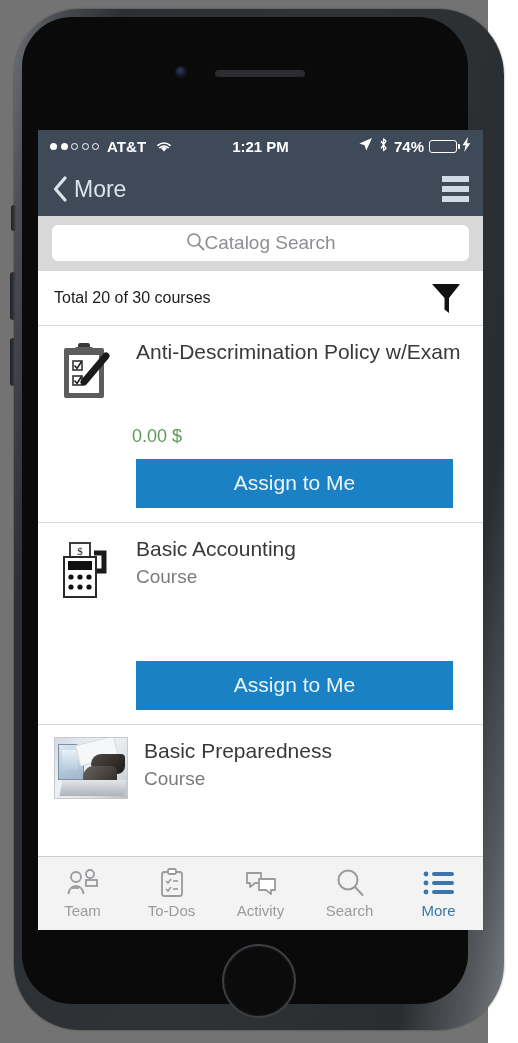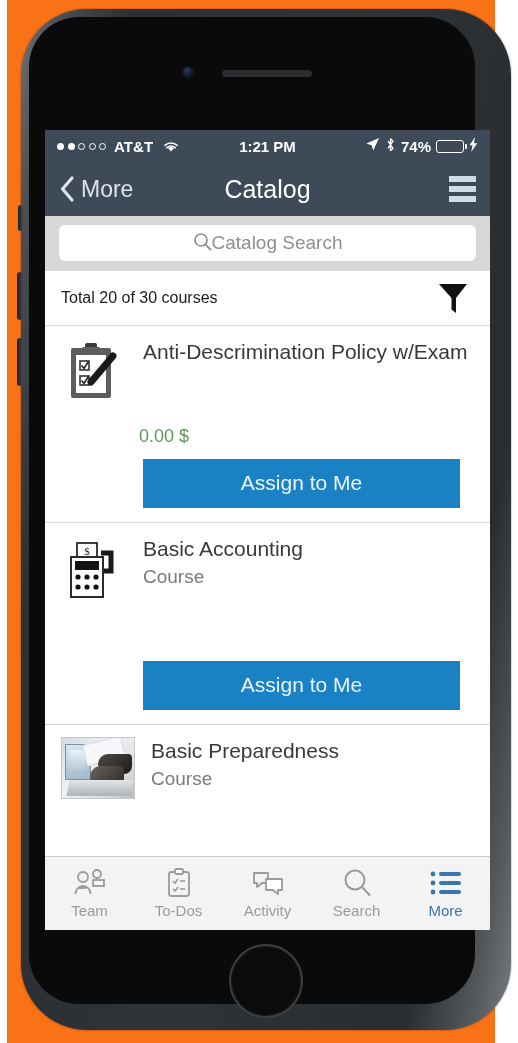--- a/index.html
+++ b/index.html
@@ -7,22 +7,21 @@
     width: 518px; height: 1043px;
     background: #ffffff;
     font-family: "Liberation Sans", sans-serif;
     overflow: hidden;
   }
 
   
   .phone-wrap {
     position: absolute; left: 0; top: 0;
     width: 488px; height: 1043px;
-    background: #f97316;
-    margin-left: 7px;
+    background: #737373;
   }
   .phone-body {
     position: absolute;
     left: 14px; top: 9px;
     width: 490px; height: 1021px;
     border-radius: 66px;
     background: linear-gradient(100deg,#6e7276 0%,#4b4f53 6%,#2c2f33 16%,#303336 50%,#2a2d30 84%,#55595d 94%,#7a7e82 100%);
     box-shadow: 0 0 2px rgba(0,0,0,.5);
   }
   .phone-inner {
@@ -315,21 +314,20 @@
 
     <div class="nav-bar">
       <div class="nav-back">
         <span class="chev">
           <svg width="16" height="28" viewBox="0 0 16 28">
             <path d="M13 3 L3.5 14 L13 25" stroke="#dce3ea" stroke-width="3.2" fill="none" stroke-linecap="round" stroke-linejoin="round"></path>
           </svg>
         </span>
         <span>More</span>
       </div>
-      <div class="nav-title">Catalog</div>
       <div class="nav-menu">
         <span></span>
           <span></span>
           <span></span>
       </div>
     </div>
 
     <div class="search-wrap">
       <div class="search-field">
         <span>

